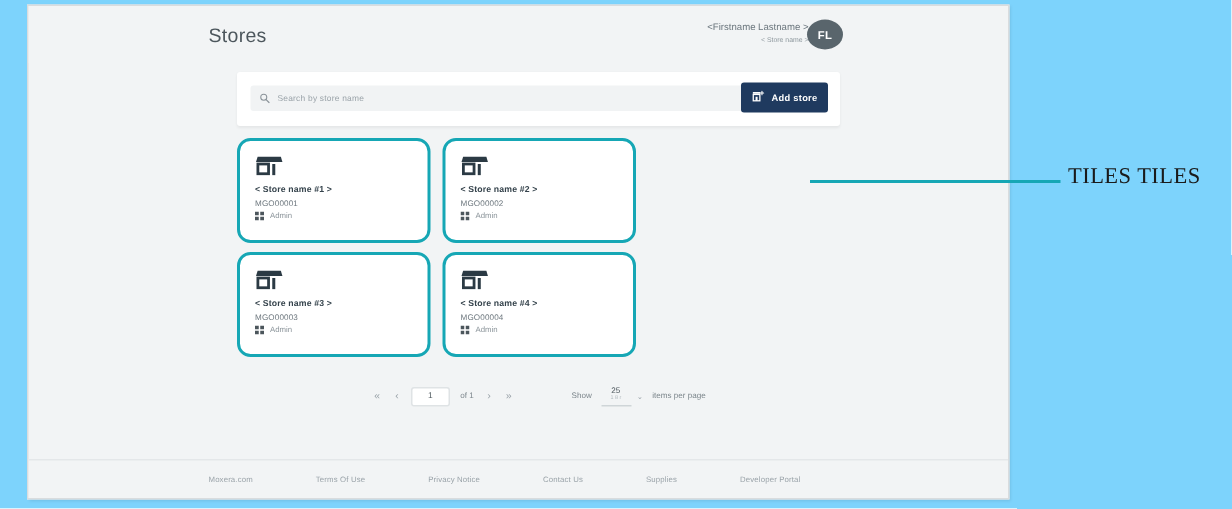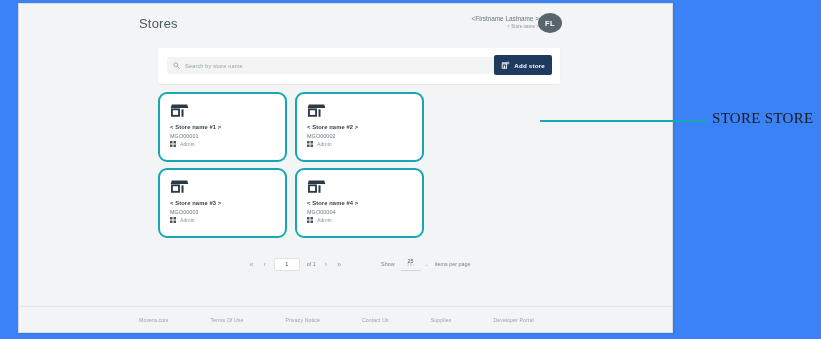--- a/index.html
+++ b/index.html
@@ -7,21 +7,21 @@
     margin: 0; padding: 0;
     width: 821px; height: 339px;
     background: #ffffff;
     font-family: "Liberation Sans", sans-serif;
     overflow: hidden;
   }
 
   #screen {
     position: relative;
     width: 821px; height: 339px;
-    background: #3b82f6;
+    background: #7dd3fc;
   }
 
   
   .app-panel {
     position: absolute;
     left: 18px; top: 3px;
     width: 655px; height: 330px;
     background: #f2f4f5;
     border: 1px solid #d9dcde;
     box-shadow: 1px 1px 2px rgba(0,0,0,.10);
@@ -421,15 +421,15 @@
         <span class="footer-link">Privacy Notice</span>
         <span class="footer-link">Contact Us</span>
         <span class="footer-link">Supplies</span>
         <span class="footer-link">Developer Portal</span>
       </div>
     </div>
 
   </div>
 
   <div class="annot-line"></div>
-  <div class="annot-label">STORE STORE</div>
+  <div class="annot-label">TILES TILES</div>
 
 </div>
 
 </body></html>

